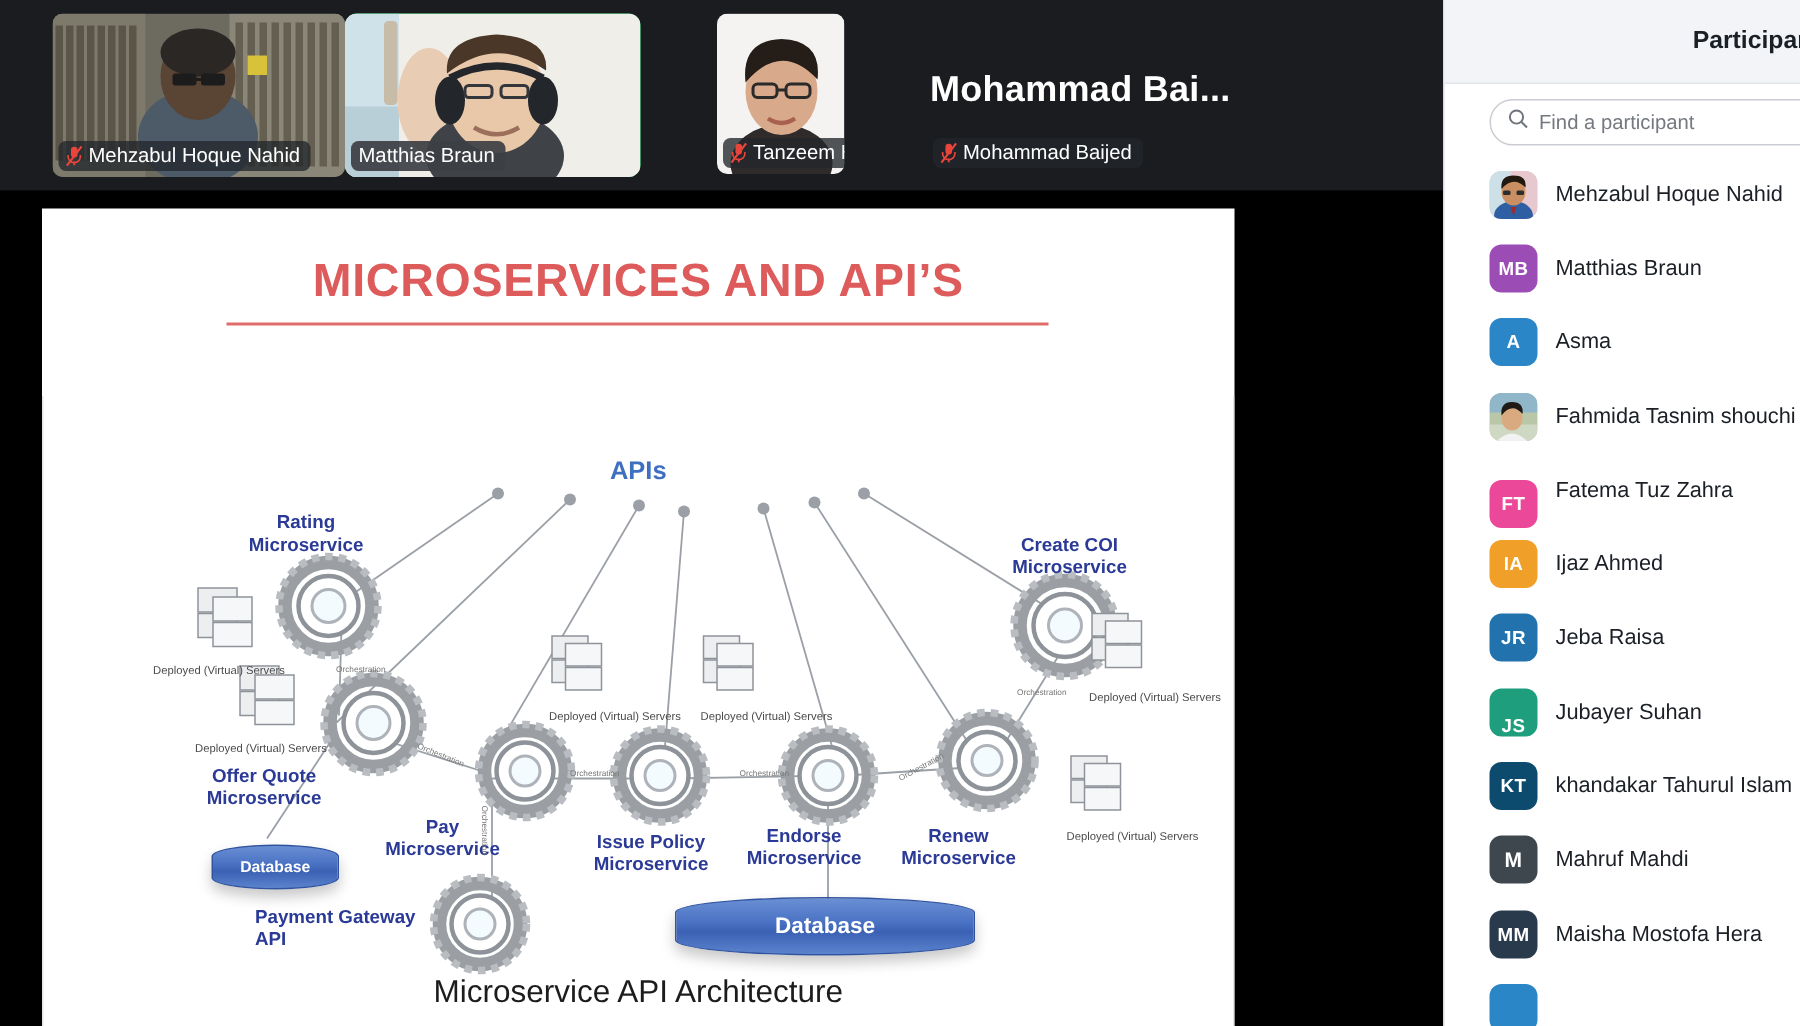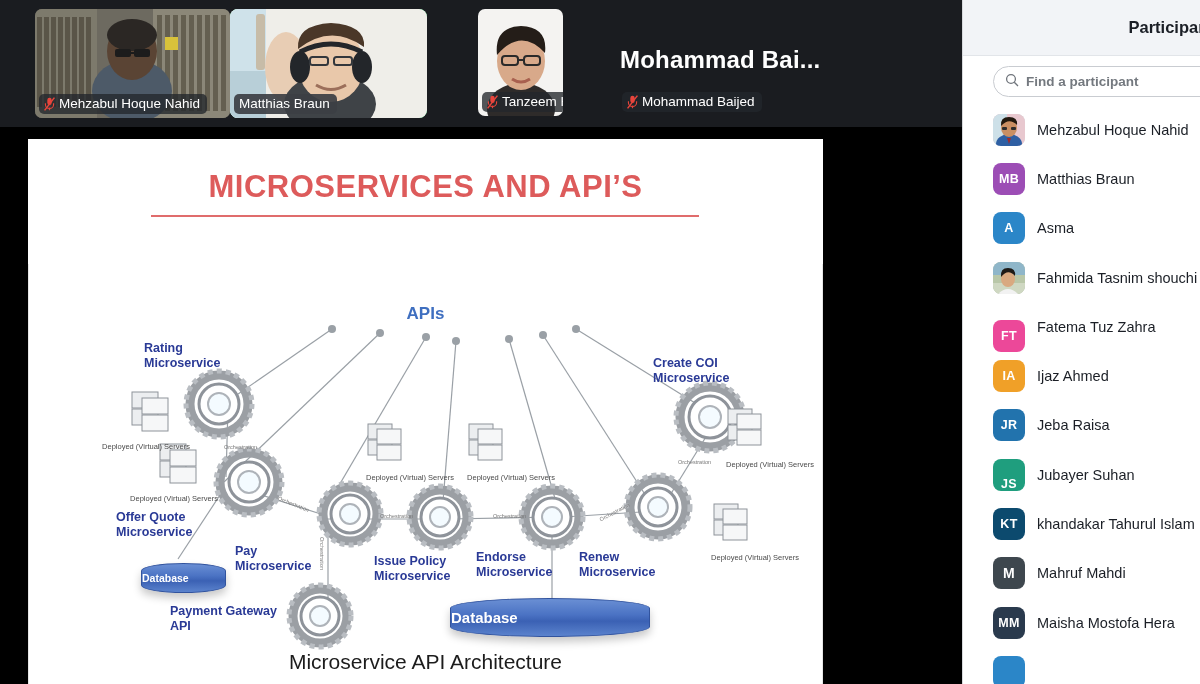--- a/index.html
+++ b/index.html
@@ -68,35 +68,35 @@
   #apis-label {
     position: absolute; left: 0; right: 0; top: 165px; text-align: center;
     color: #3f6fc0; font-size: 17px; font-weight: bold;
   }
   #diagram-caption {
     position: absolute; left: 0; right: 0; bottom: 10px; text-align: center;
     color: #1c1c1c; font-size: 21px;
   }
   .ms-label {
     position: absolute; color: #2a3a96; font-size: 12.5px; font-weight: bold;
-    line-height: 1.22; white-space: pre-line;
+    text-align: center; line-height: 1.22; white-space: pre-line;
   }
   .srv-label {
     position: absolute; color: #4a4a4a; font-size: 7.5px; text-align: center;
     white-space: nowrap;
   }
   .orch-label {
     position: absolute; color: #777; font-size: 5.5px; white-space: nowrap;
   }
   .db {
     position: absolute; border-radius: 50% / 26%;
     background: linear-gradient(180deg,#6a8fd4 0%,#4b73c4 42%,#3b61b4 60%,#5b83cd 100%);
     border: 1px solid #31539e;
     box-shadow: 0 5px 9px rgba(0,0,0,.22);
-    display: flex; align-items: center; justify-content: flex-start;
+    display: flex; align-items: center; justify-content: center;
     color: #fff; font-weight: bold;
   }
 
   
   #panel {
     position: absolute; left: 962px; top: 0; width: 238px; height: 684px;
     background: #fff; border-left: 1px solid #d8dadd;
     display: flex; flex-direction: column;
   }
   #panel-header {
@@ -110,21 +110,20 @@
   #search-wrap { padding: 10px 0 8px 30px; }
   #search-box {
     height: 31px; border: 1px solid #c9ccd1; border-radius: 16px;
     display: flex; align-items: center; gap: 7px; padding-left: 11px;
     background: #fff; width: 230px;
   }
   #search-input {
     border: none; outline: none; background: transparent;
     font-family: "Liberation Sans", sans-serif; font-size: 13.5px; color: #5c6169;
     width: 170px;
-    font-weight: bold;
   }
   #search-input::placeholder { color: #74797f; }
   #plist { flex: 1; overflow: hidden; padding-left: 30px; }
   .prow {
     height: 49.3px; display: flex; align-items: center; gap: 12px;
   }
   .pav {
     width: 32px; height: 32px; flex: 0 0 32px; border-radius: 8px;
     display: flex; align-items: center; justify-content: center;
     color: #fff; font-size: 12.5px; font-weight: bold; letter-spacing: .3px;

